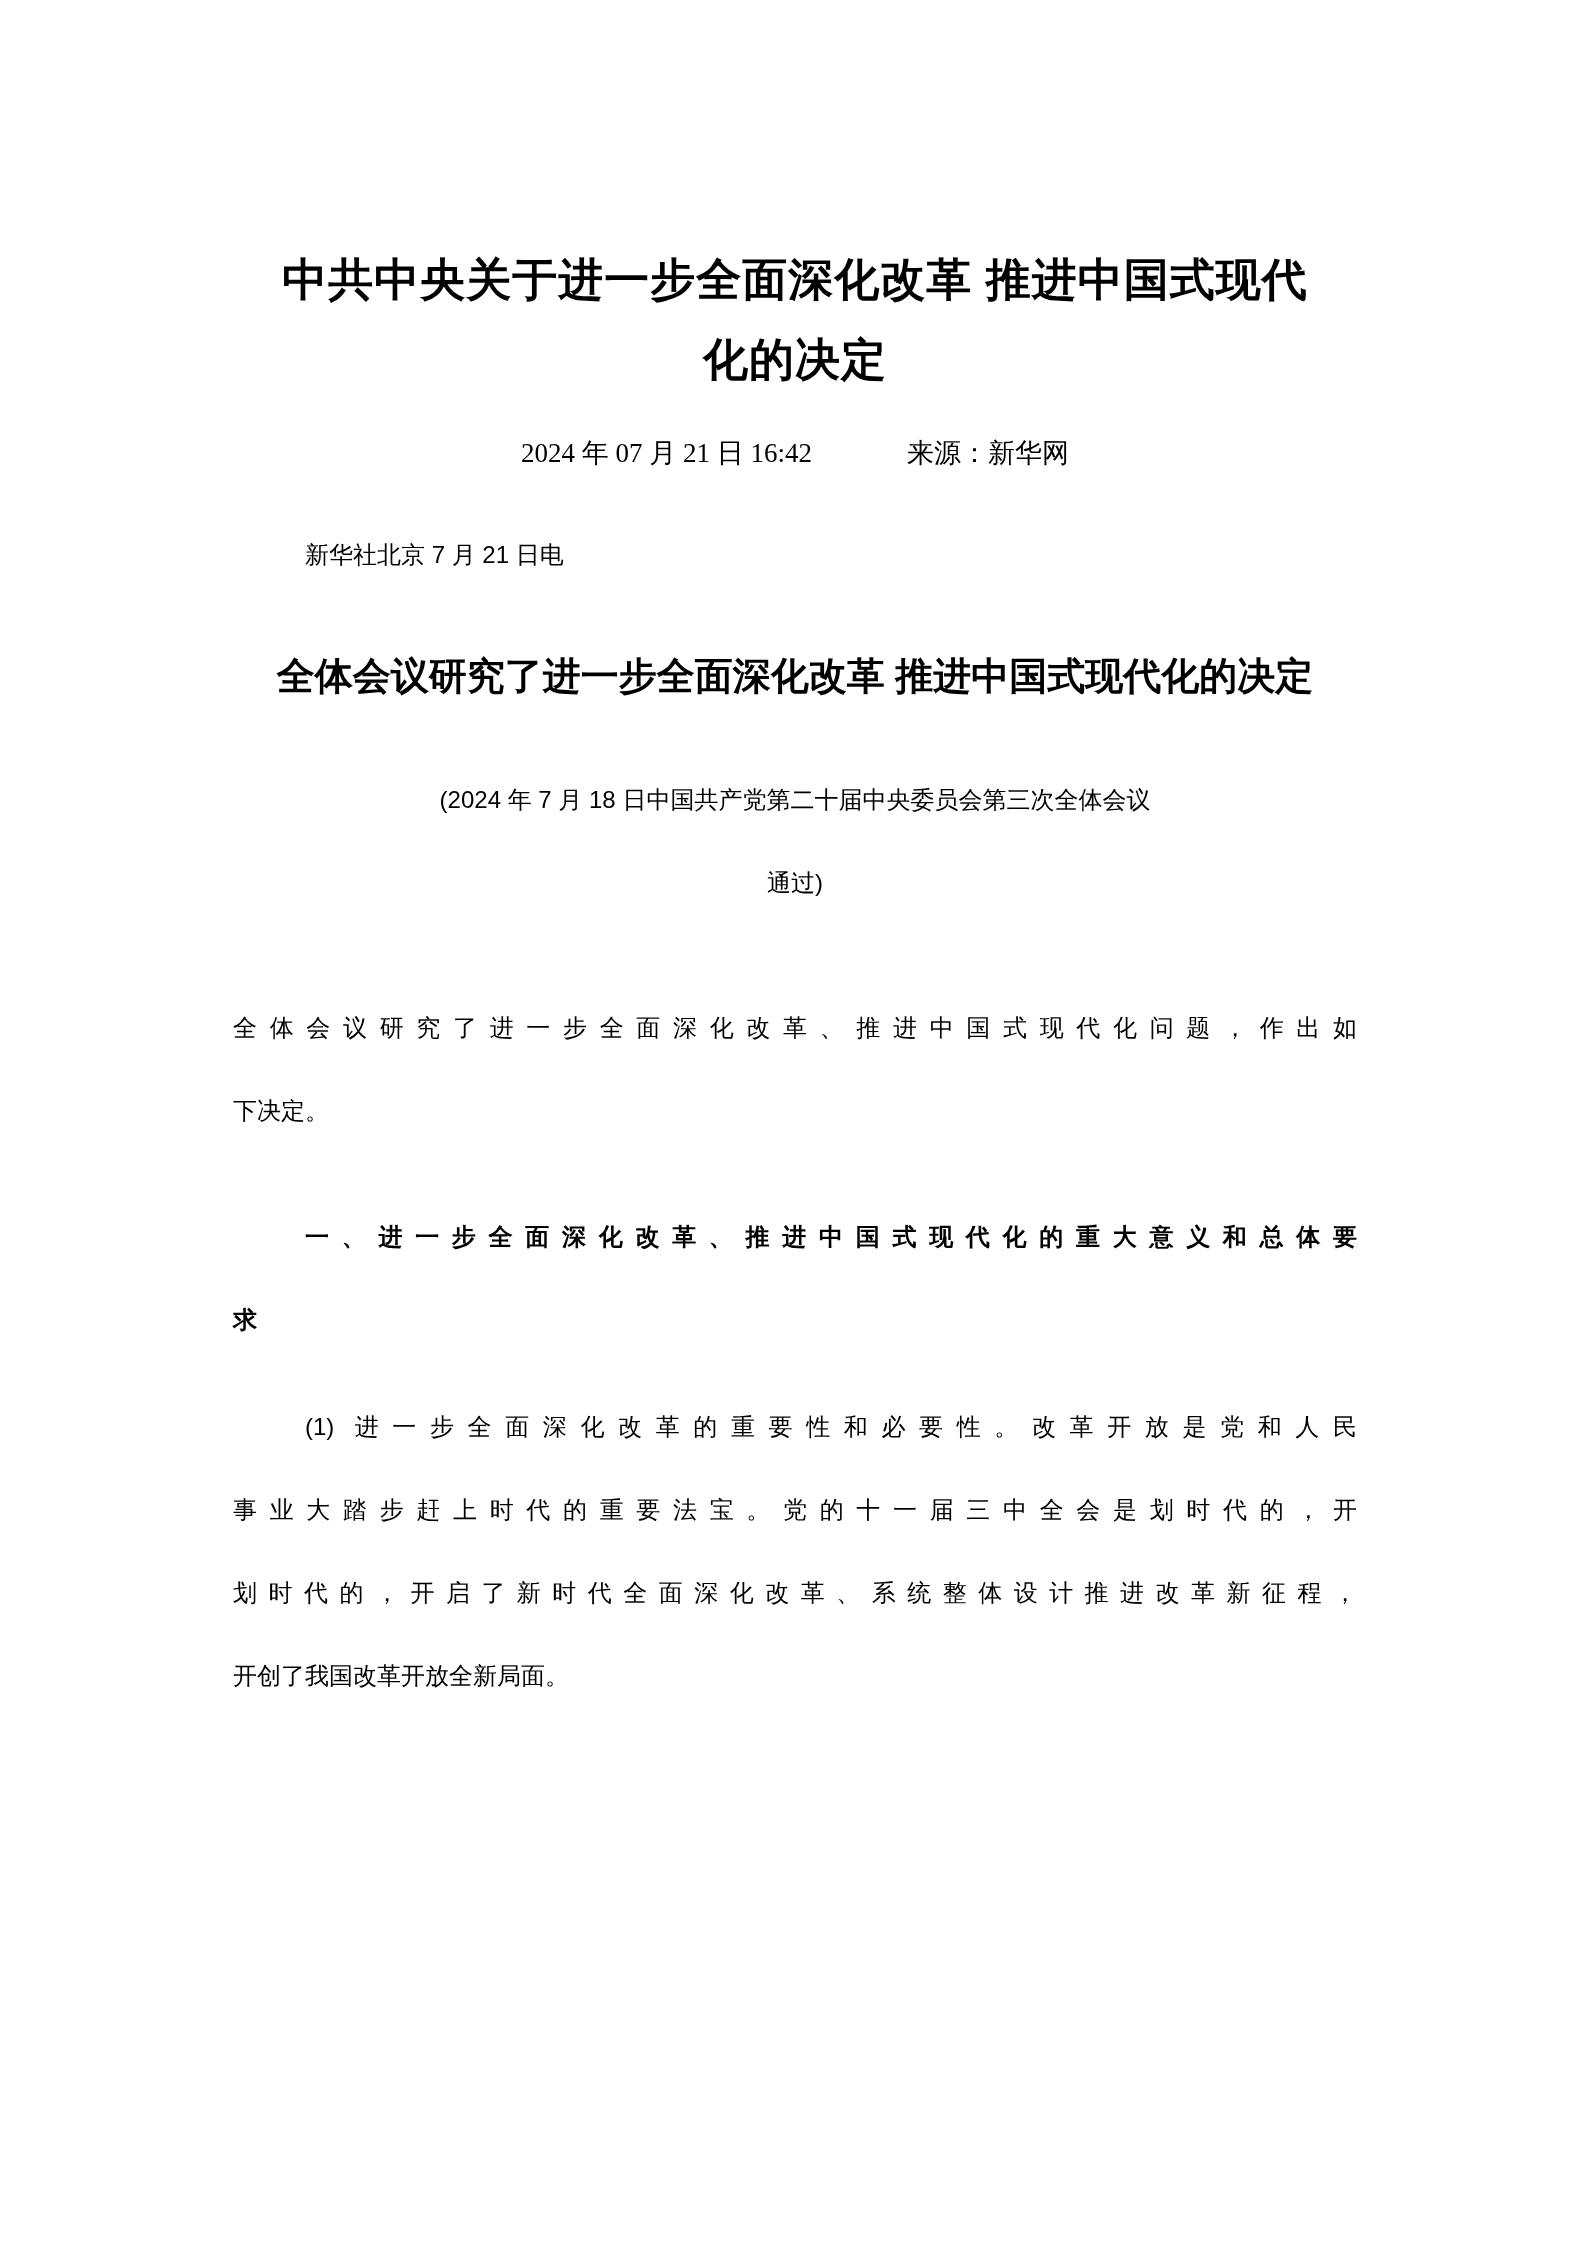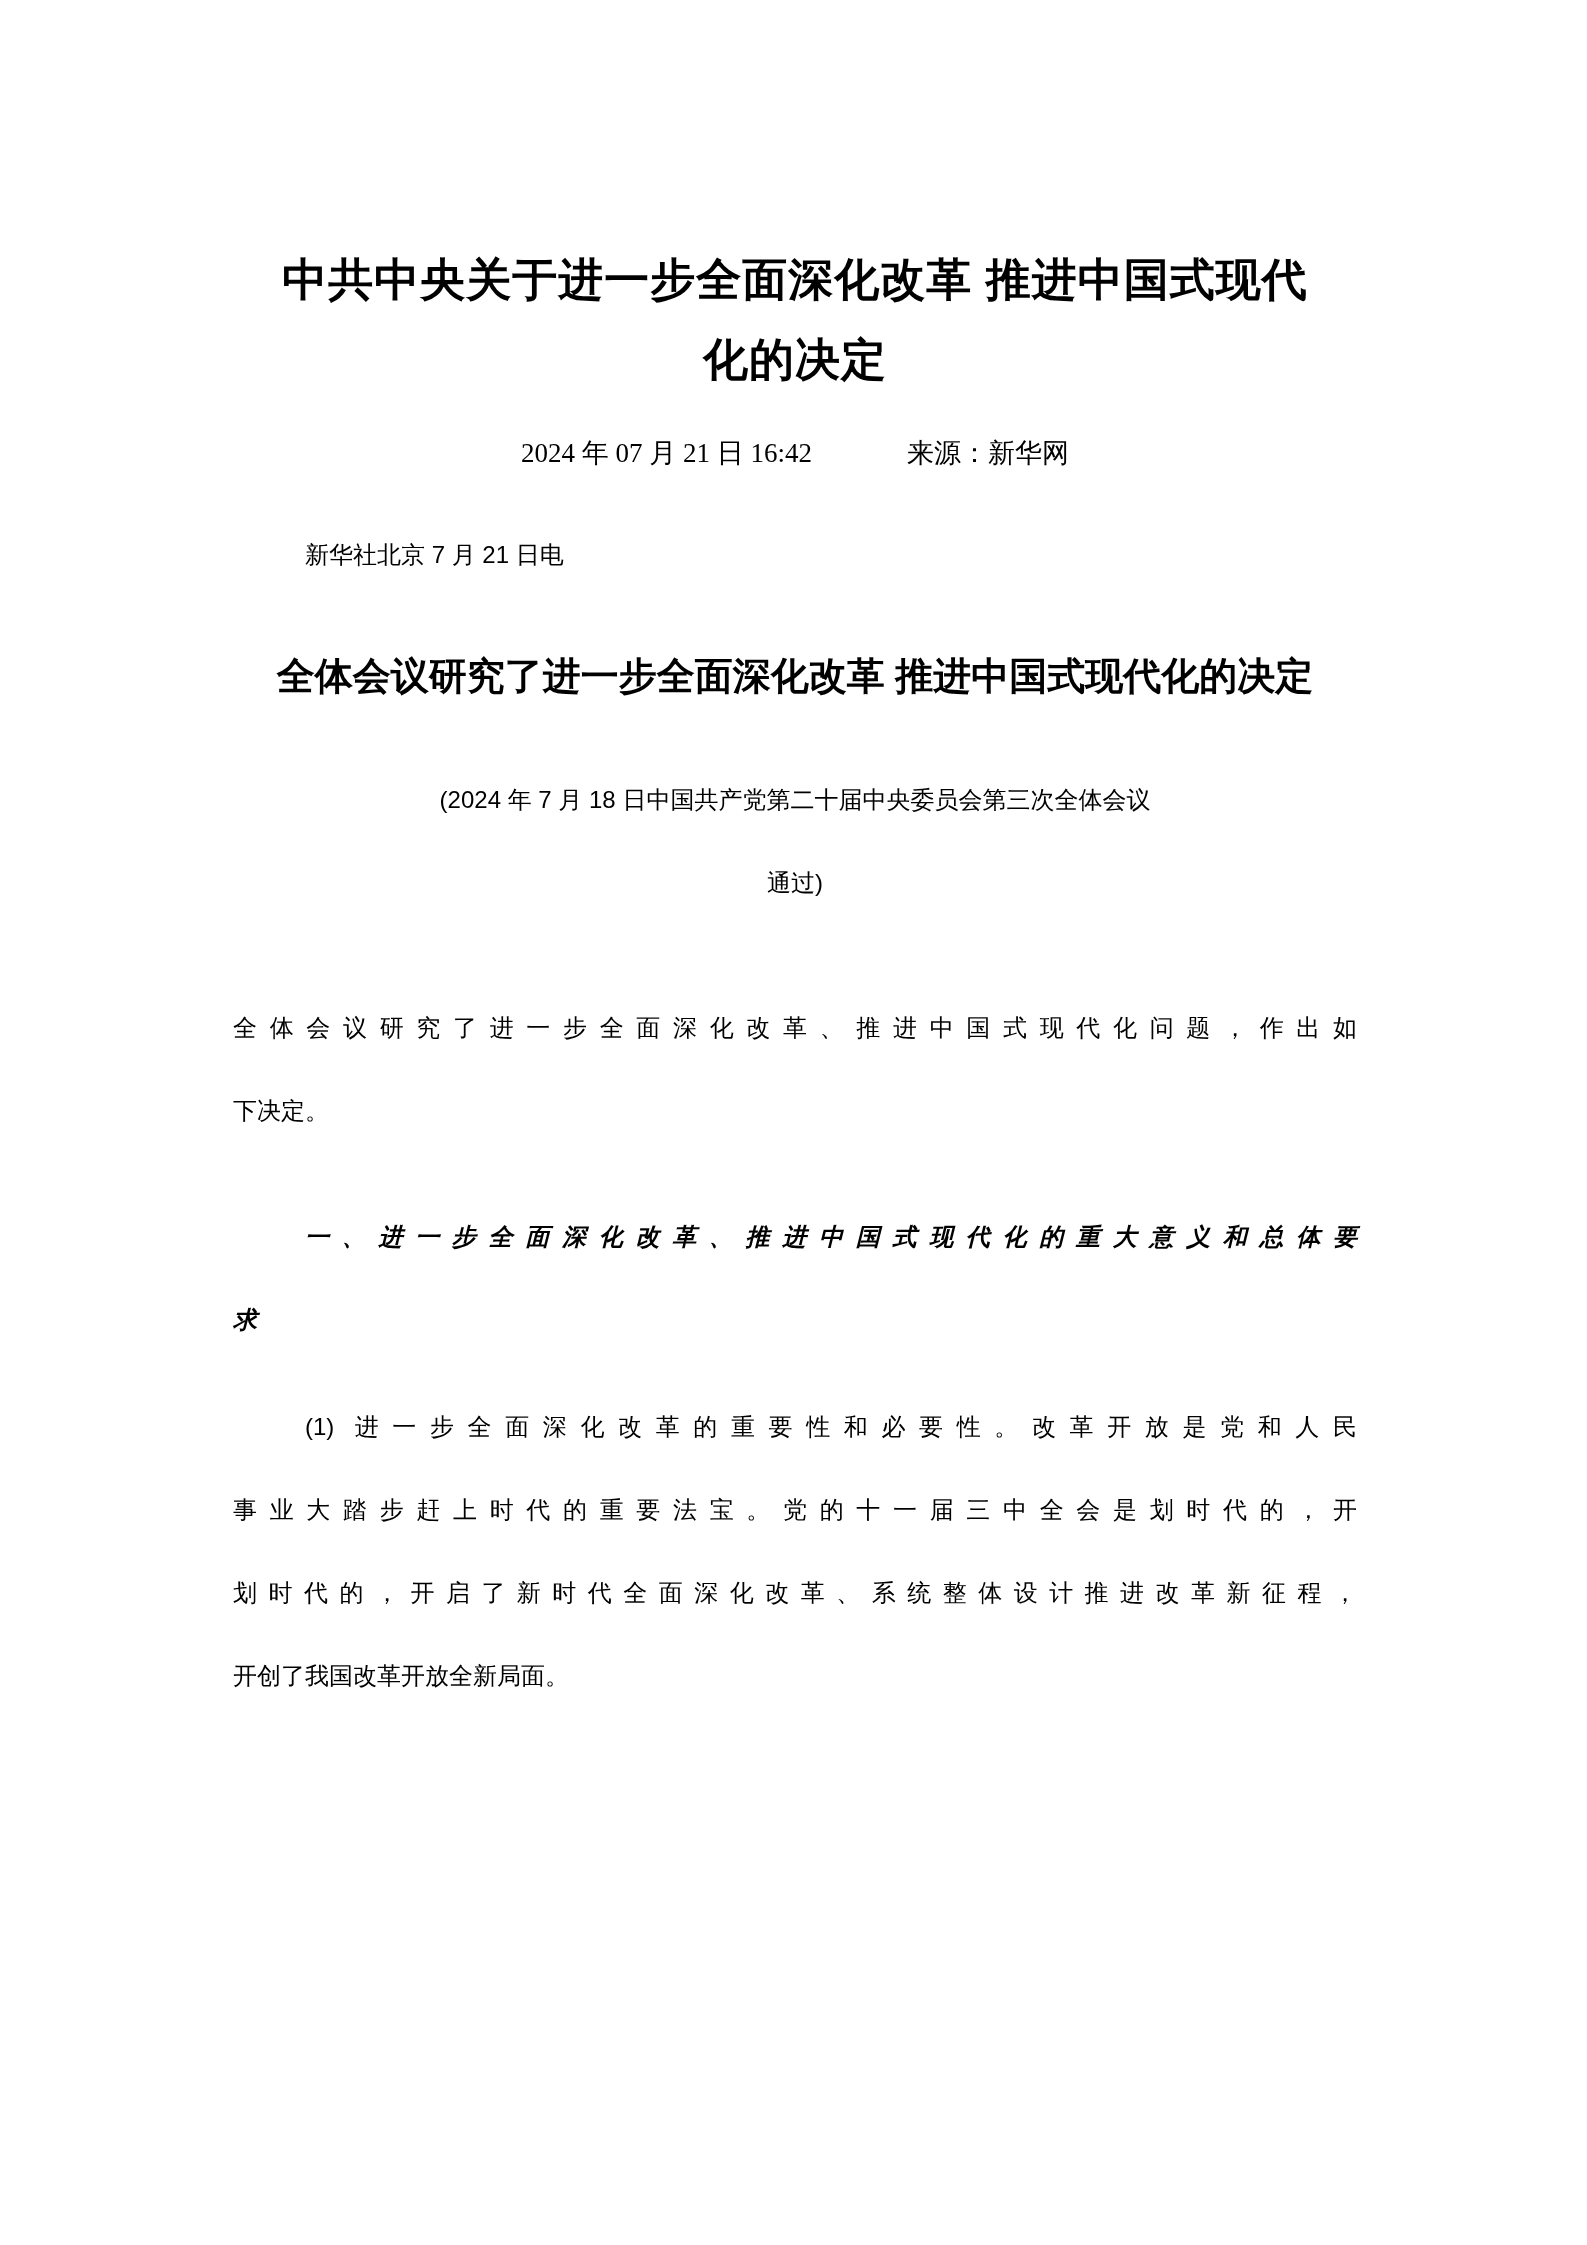--- a/index.html
+++ b/index.html
@@ -36,21 +36,21 @@
   .para { font-size: 24px; line-height: 83px; }
   .line { display: block; }
   .line.fill { text-align: justify; text-align-last: justify; }
   .line.indent { padding-left: 72px; }
   .line.center { text-align: center; }
 
   .byline   { margin-top: 40px; }
   .subtitle { margin-top: 39px; font-size: 38px; font-weight: bold; line-height: 83px; text-align: center; }
   .passed   { margin-top: 40px; }
   .intro    { margin-top: 62px; }
-  .section  { margin-top: 43px; font-weight: bold; font-style: italic; }
+  .section  { margin-top: 43px; font-weight: bold; }
   .item     { margin-top: 24px; }
 
   .page-footer {
     position: absolute;
     left: 0;
     right: 0;
     top: 2082px;
     text-align: center;
     font-family: "Liberation Serif", "DejaVu Serif", serif;
     font-size: 25px;

